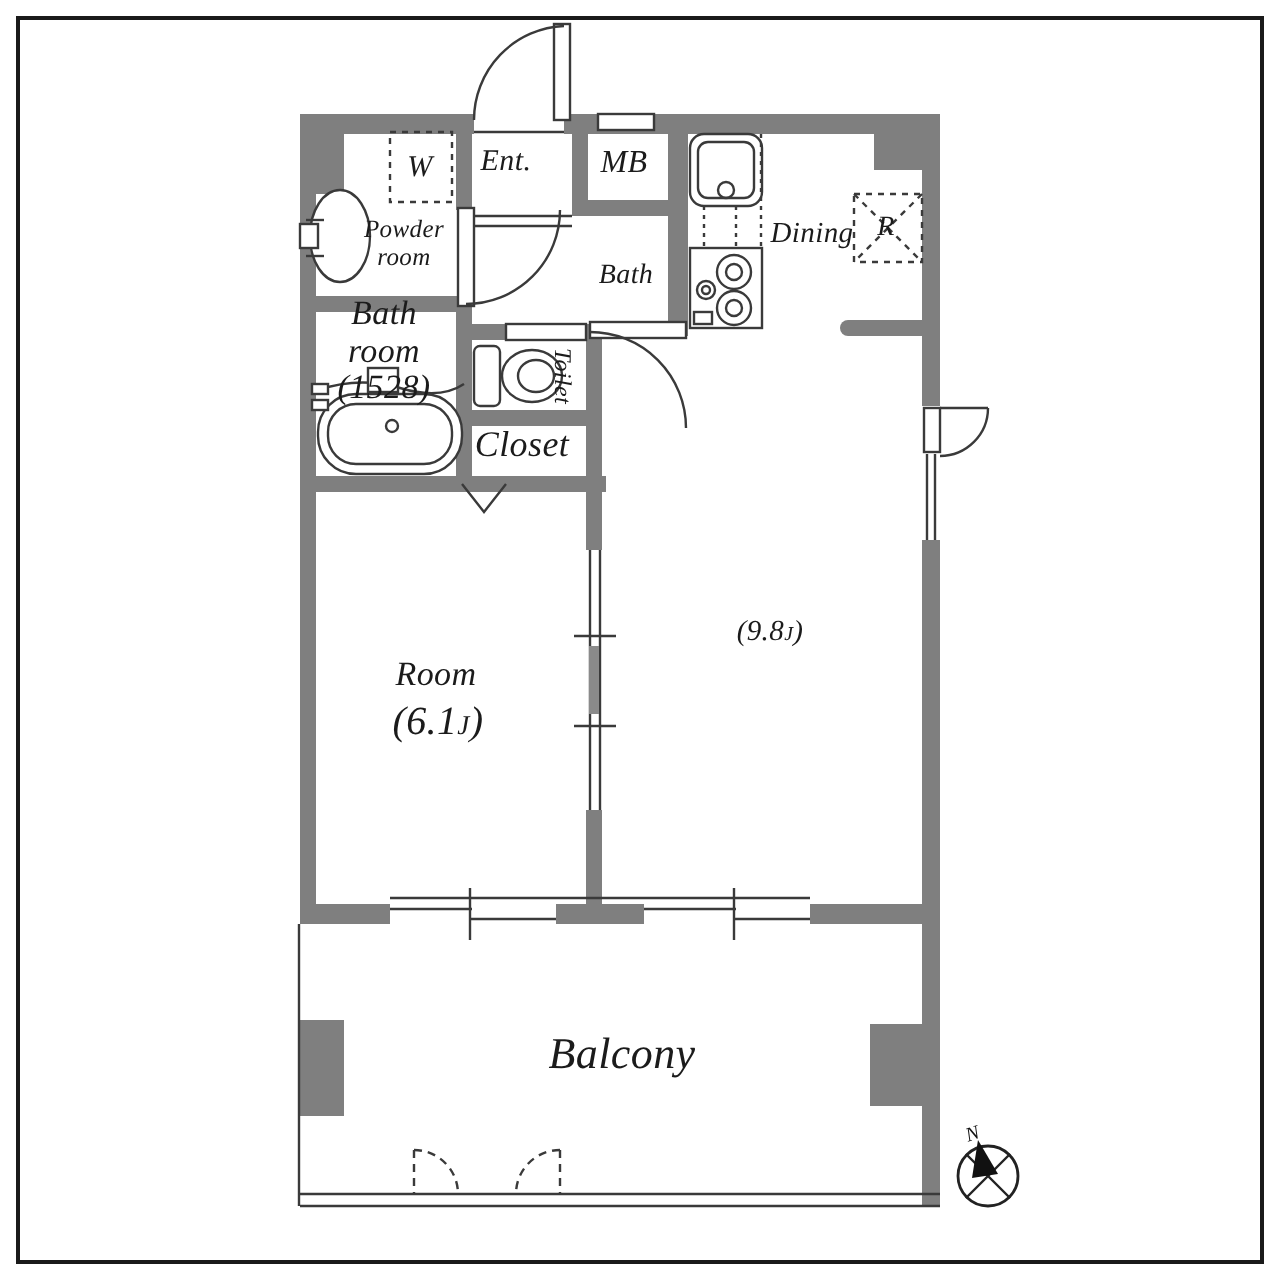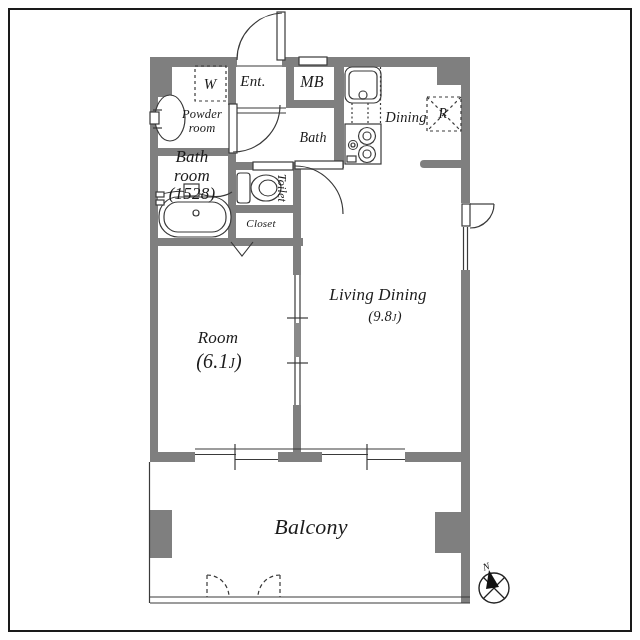--- a/index.html
+++ b/index.html
@@ -204,22 +204,21 @@
     <div>room</div>
   </div>
 
   <div class="label" style="left:192px;top:176px;font-size:17px">
     <div>Bath</div>
     <div>room</div>
     <div>(1528)</div>
   </div>
 
   <div class="label rot90" style="left:281px;top:188px;font-size:12px">Toilet</div>
-  <div class="label" style="left:261px;top:223px;font-size:11px">Closet</div>
+  <div class="label" style="left:261px;top:223px;font-size:18px">Closet</div>
 
   <div class="label" style="left:218px;top:338px;font-size:17px">Room</div>
   <div class="label" style="left:219px;top:361px;font-size:20px"><span>(6.1</span><span class="unit">J</span><span>)</span></div>
 
-  <div class="label" style="left:378px;top:295px;font-size:17px">Living Dining</div>
   <div class="label" style="left:385px;top:317px;font-size:14.5px"><span>(9.8</span><span class="unit">J</span><span>)</span></div>
 
   <div class="label" style="left:311px;top:527px;font-size:22px">Balcony</div>
 </div>
 
 </body></html>

